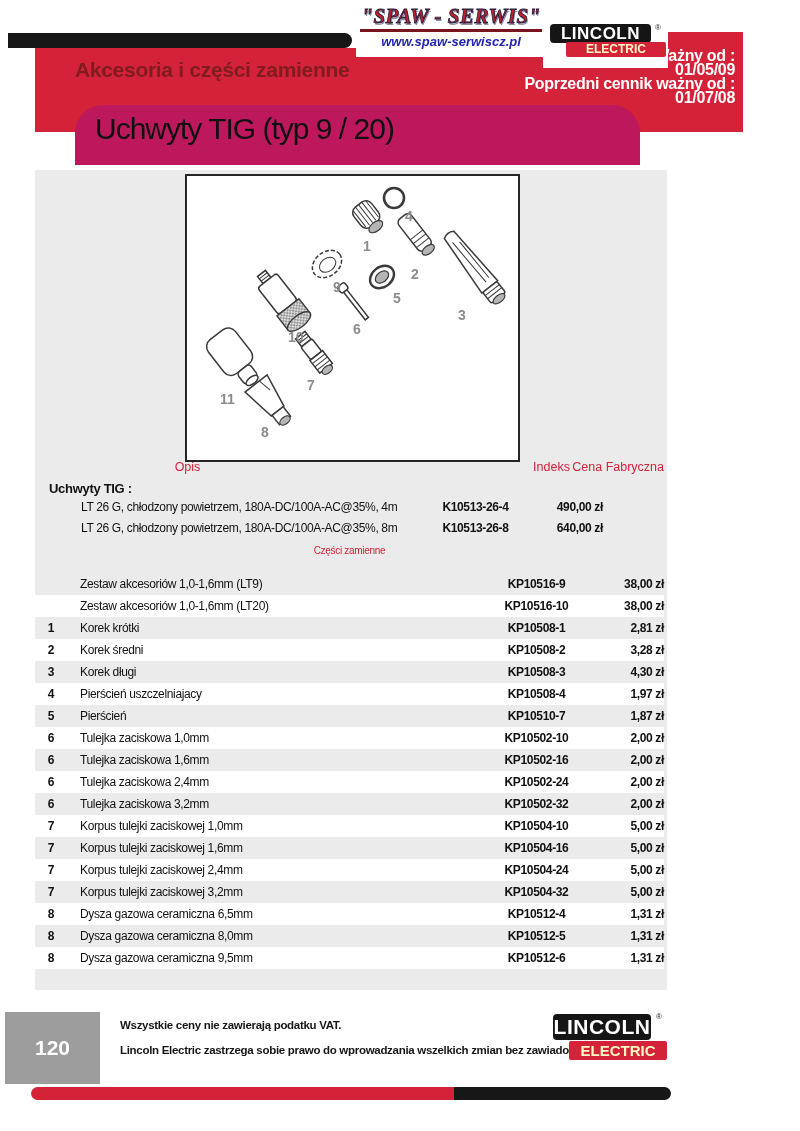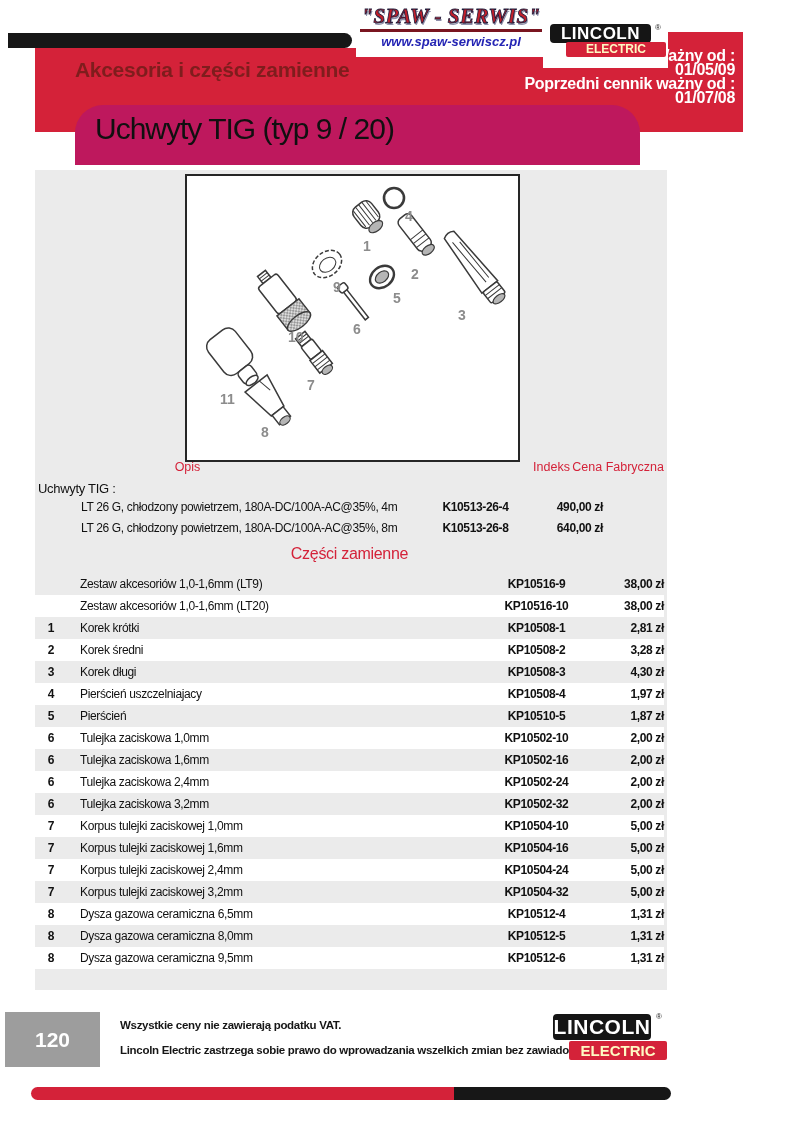--- a/index.html
+++ b/index.html
@@ -49,36 +49,36 @@
   
   .panel{position:absolute;left:35px;top:170px;width:632px;height:820px;background:#ebebeb;}
   .diagram-box{position:absolute;left:150px;top:4px;width:331px;height:284px;background:#fff;
                border:2px solid #262626;}
 
   
   .t-red{color:#d42239;font-weight:normal;}
   .h-opis{position:absolute;left:0;top:290px;width:305px;text-align:center;font-size:12.5px;}
   .h-idx{position:absolute;left:459px;top:290px;width:115px;text-align:center;font-size:12.5px;}
   .h-price{position:absolute;right:3px;top:290px;font-size:12.5px;}
-  .group-title{position:absolute;left:3px;top:311px;font-size:13px;font-weight:normal;letter-spacing:-0.3px;}
+  .group-title{position:absolute;left:14px;top:311px;font-size:13px;font-weight:bold;letter-spacing:-0.3px;}
   .urow{position:absolute;left:16px;width:552px;height:19px;display:flex;align-items:flex-start;
         font-size:12px;letter-spacing:-0.35px;}
   .urow .c-desc{flex:1;padding-left:30px;}
   .spare-title{position:absolute;left:0;top:375px;width:629px;text-align:center;
-               font-size:16px;letter-spacing:-0.3px;}
+               font-size:10px;letter-spacing:-0.3px;}
   .rows{position:absolute;left:0;top:403px;width:629px;}
   .prow{height:22px;display:flex;align-items:center;font-size:12px;letter-spacing:-0.35px;}
   .prow.alt{background:#fff;}
   .c-num{width:32px;text-align:center;font-weight:bold;}
   .prow .c-desc{flex:1;padding-left:13px;}
   .c-idx{width:115px;text-align:center;font-weight:bold;white-space:nowrap;}
   .c-price{width:70px;text-align:right;font-weight:bold;white-space:nowrap;}
 
   
-  .page-num-box{position:absolute;left:5px;top:1012px;width:95px;height:55px;background:#9d9d9d;
+  .page-num-box{position:absolute;left:5px;top:1012px;width:95px;height:72px;background:#9d9d9d;
                 display:flex;align-items:center;justify-content:center;color:#fff;
                 font-size:21px;font-weight:bold;}
   .footnotes{position:absolute;left:120px;top:1013px;font-size:11.5px;font-weight:bold;
              letter-spacing:-0.3px;line-height:25px;color:#161616;}
   .bottom-bar{position:absolute;left:31px;top:1087px;width:640px;height:13px;}
   .bar-red{position:absolute;left:0;top:0;width:430px;height:13px;background:#d42239;
            border-radius:7px 0 0 7px;}
   .bar-black{position:absolute;left:423px;top:0;width:217px;height:13px;background:#171717;
            border-radius:0 7px 7px 0;}
 
@@ -265,21 +265,21 @@
   </div>
         <div class="prow alt">
     <span class="c-num">4</span>
     <span class="c-desc">Pierścień uszczelniajacy</span>
     <span class="c-idx">KP10508-4</span>
     <span class="c-price">1,97 zł</span>
   </div>
         <div class="prow">
     <span class="c-num">5</span>
     <span class="c-desc">Pierścień</span>
-    <span class="c-idx">KP10510-5</span>
+    <span class="c-idx">KP10510-7</span>
     <span class="c-price">1,87 zł</span>
   </div>
         <div class="prow alt">
     <span class="c-num">6</span>
     <span class="c-desc">Tulejka zaciskowa 1,0mm</span>
     <span class="c-idx">KP10502-10</span>
     <span class="c-price">2,00 zł</span>
   </div>
         <div class="prow">
     <span class="c-num">6</span>

